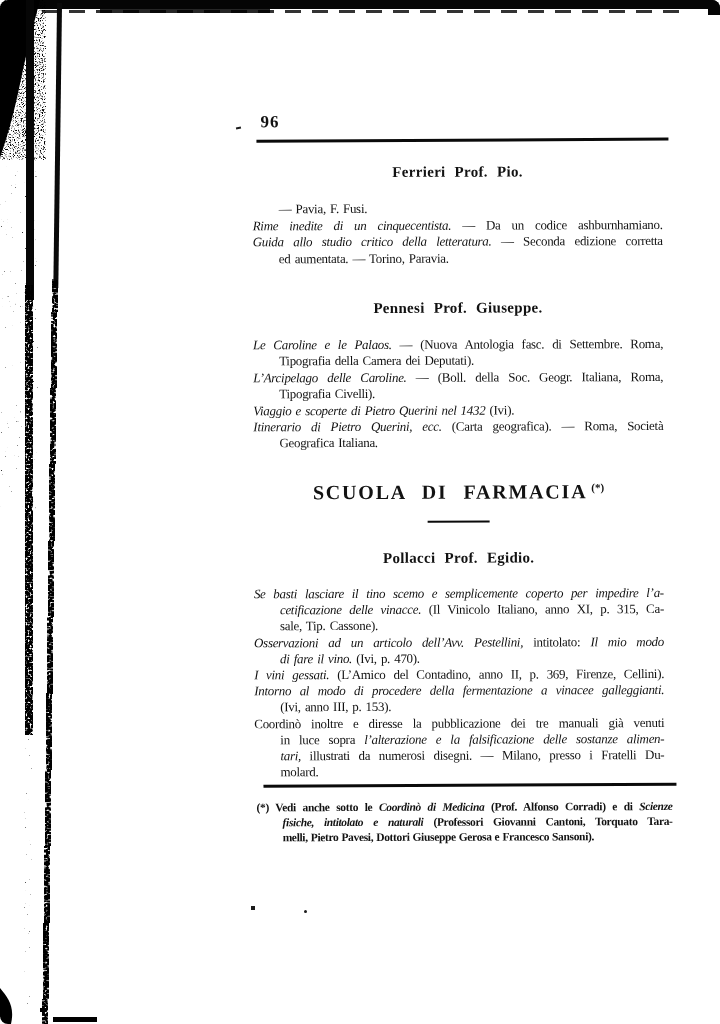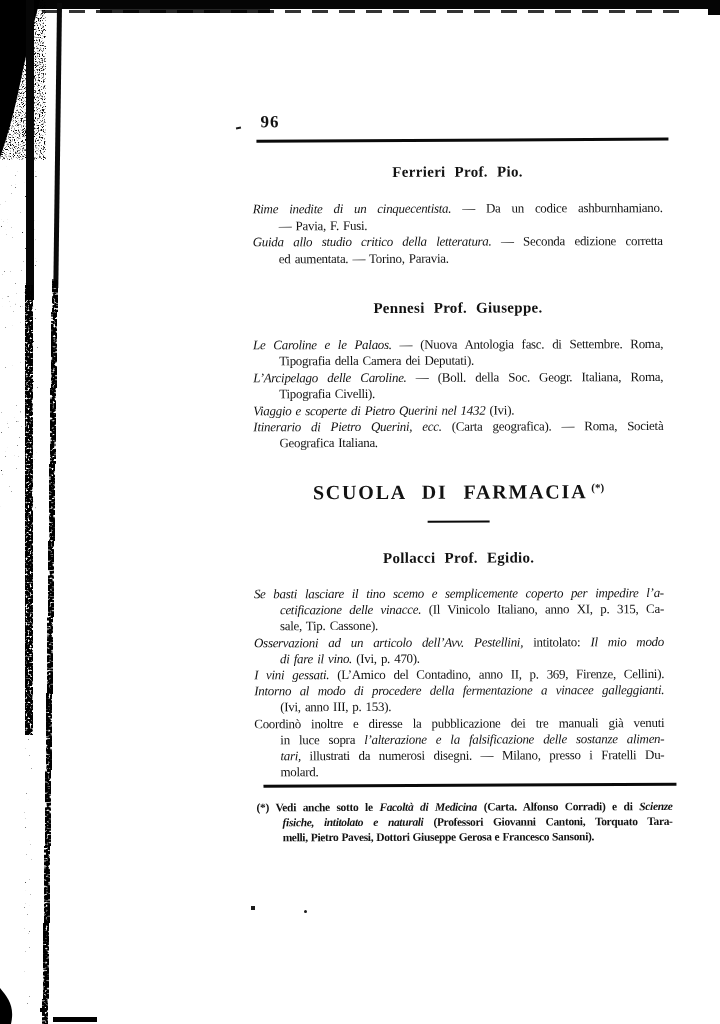--- a/index.html
+++ b/index.html
@@ -1,19 +1,20 @@
 <!DOCTYPE html>
 <html><head>
 <meta charset="utf-8">
 <style>
   html,body { margin:0; padding:0; background:#ffffff; }
   .page {
     position:relative; width:720px; height:1024px; overflow:hidden;
     background:#ffffff; color:#121212;
     font-family:"Liberation Serif","DejaVu Serif",serif;
+    border-radius:8px;
   }
   #content { position:absolute; inset:0; transform:rotate(-0.18deg); transform-origin:360px 0; }
 
   
   .scan-art { position:absolute; left:0; top:0; width:100px; height:1024px; pointer-events:none; }
   .topbar      { position:absolute; left:26px; top:0; width:694px; height:9px; background:#050505; }
   .topbar-right{ position:absolute; right:0; top:0; width:12px; height:15px; background:#050505; }
   .topbar-dash { position:absolute; left:42px; top:10px; width:648px; height:3px; opacity:.8;
                  background:repeating-linear-gradient(90deg,#000 0 16px,transparent 16px 27px); }
   .topbar-dash2{ position:absolute; left:100px; top:9px; width:170px; height:4px; background:#000; opacity:.85; }
@@ -109,22 +110,22 @@
   <div class="speck s2"></div>
   <div class="speck s3"></div>
 
   <div id="content">
 
     <div class="pagenum">96</div>
     <div class="rule rule-top"></div>
 
     <h2 class="prof-heading" style="top:164px">Ferrieri Prof. Pio.</h2>
     <div class="entries" id="fe-lines">
+        <div class="tline ind"><span class="rm">— Pavia, F. Fusi.</span></div>
         <div class="tline full"><span class="it">Rime inedite di un cinquecentista.</span><span class="rm"> — Da un codice ashburnhamiano.</span></div>
-        <div class="tline ind"><span class="rm">— Pavia, F. Fusi.</span></div>
         <div class="tline full"><span class="it">Guida allo studio critico della letteratura.</span><span class="rm"> — Seconda edizione corretta</span></div>
         <div class="tline ind"><span class="rm">ed aumentata. — Torino, Paravia.</span></div>
       </div>
 
     <h2 class="prof-heading" style="top:300px">Pennesi Prof. Giuseppe.</h2>
     <div class="entries" id="pe-lines">
         <div class="tline full"><span class="it">Le Caroline e le Palaos.</span><span class="rm"> — (Nuova Antologia fasc. di Settembre. Roma,</span></div>
         <div class="tline ind"><span class="rm">Tipografia della Camera dei Deputati).</span></div>
         <div class="tline full"><span class="it">L’Arcipelago delle Caroline.</span><span class="rm"> — (Boll. della Soc. Geogr. Italiana, Roma,</span></div>
         <div class="tline ind"><span class="rm">Tipografia Civelli).</span></div>
@@ -149,19 +150,19 @@
         <div class="tline full"><span class="it">Intorno al modo di procedere della fermentazione a vinacee galleggianti.</span></div>
         <div class="tline ind"><span class="rm">(Ivi, anno III, p. 153).</span></div>
         <div class="tline full"><span class="rm">Coordinò inoltre e diresse la pubblicazione dei tre manuali già venuti</span></div>
         <div class="tline ind full"><span class="rm">in luce sopra </span><span class="it">l’alterazione e la falsificazione delle sostanze alimen-</span></div>
         <div class="tline ind full"><span class="it">tari,</span><span class="rm"> illustrati da numerosi disegni. — Milano, presso i Fratelli Du-</span></div>
         <div class="tline ind"><span class="rm">molard.</span></div>
       </div>
 
     <div class="rule rule-foot"></div>
     <div class="footnote">
-        <div class="tline full"><span class="rm">(*) Vedi anche sotto le </span><span class="bi">Facoltà di Medicina</span><span class="rm"> (Carta. Alfonso Corradi) e di </span><span class="bi">Scienze</span></div>
+        <div class="tline full"><span class="rm">(*) Vedi anche sotto le </span><span class="bi">Coordinò di Medicina</span><span class="rm"> (Prof. Alfonso Corradi) e di </span><span class="bi">Scienze</span></div>
         <div class="tline ind full"><span class="bi">fisiche, intitolato e naturali</span><span class="rm"> (Professori Giovanni Cantoni, Torquato Tara-</span></div>
         <div class="tline ind"><span class="rm">melli, Pietro Pavesi, Dottori Giuseppe Gerosa e Francesco Sansoni).</span></div>
       </div>
 
   </div>
 </div>
 
 </body></html>

